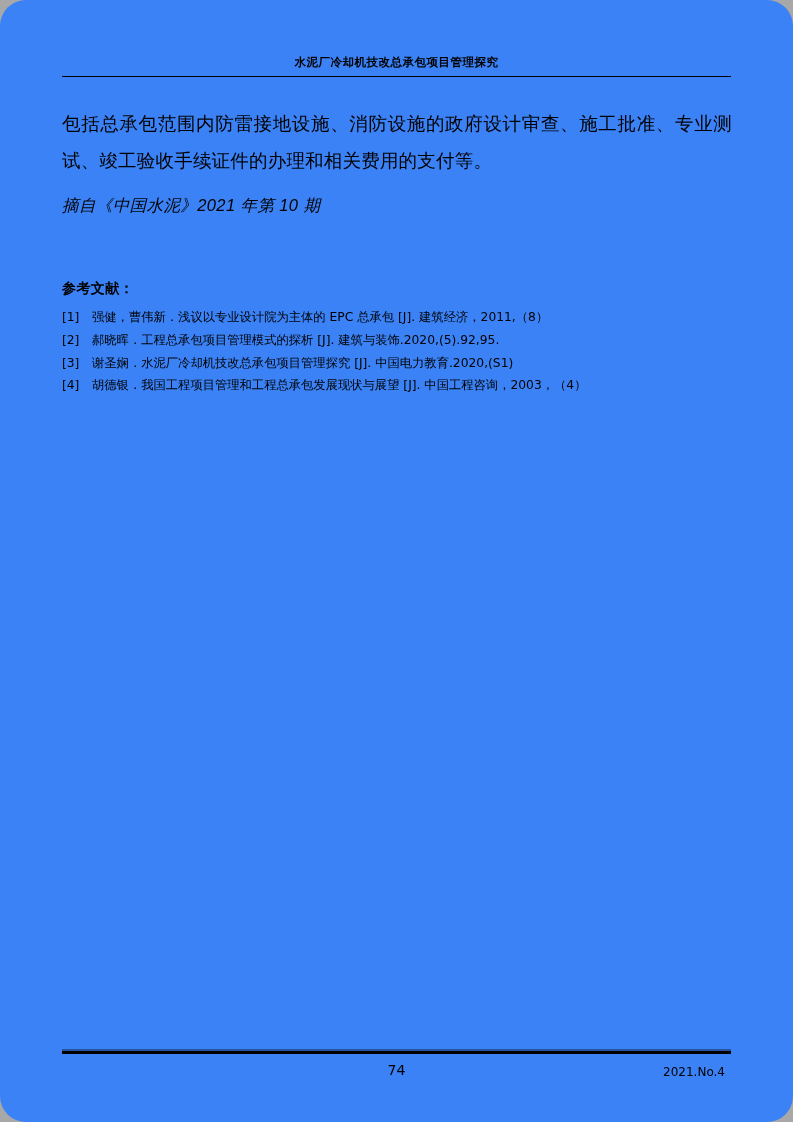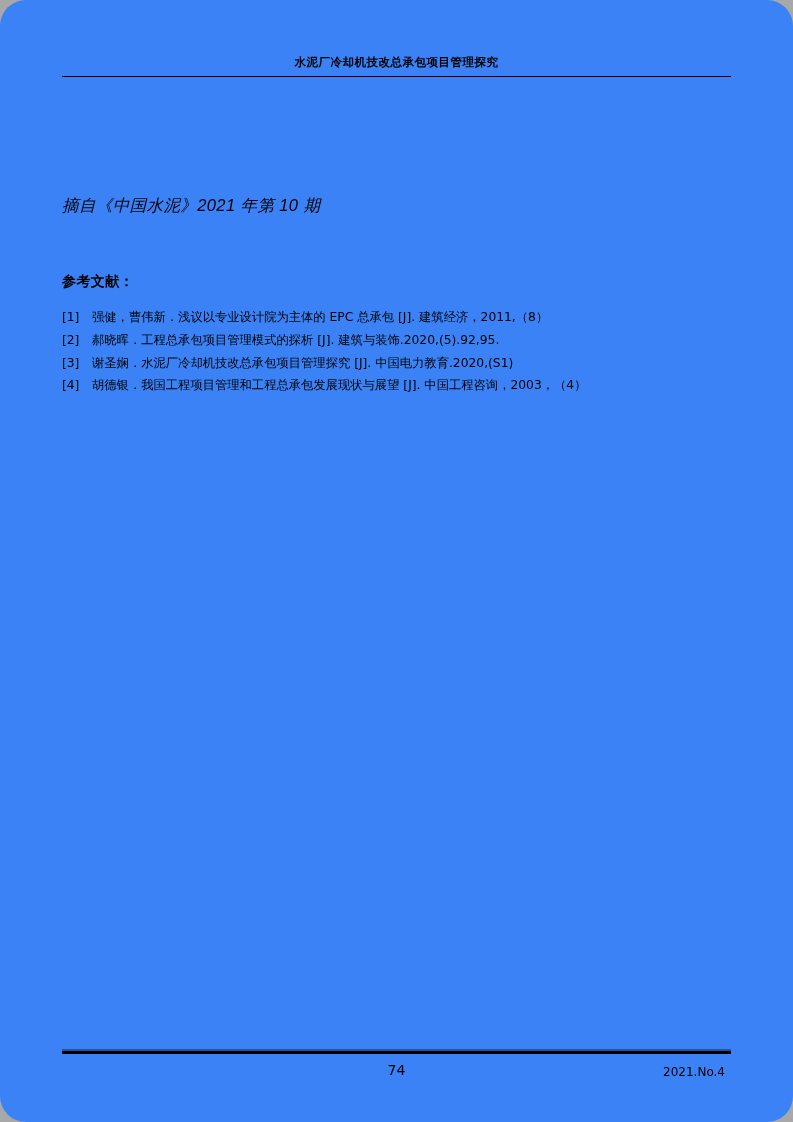--- a/index.html
+++ b/index.html
@@ -68,21 +68,21 @@
     font-family: Liberation Sans, sans-serif;
     font-style: italic;
     font-size: 16.5px;
     letter-spacing: 0.4px;
     color: #000;
   }
 
   
   .ref-title {
     position: absolute;
-    top: 273px;
+    top: 280px;
     left: 62px;
     font-family: Liberation Serif, serif;
     font-weight: bold;
     font-size: 14px;
     letter-spacing: 0.4px;
     color: #000;
   }
   .ref-list {
     position: absolute;
     top: 311px;
@@ -148,20 +148,21 @@
 </head>
 <body>
 
 <div class="page">
 
   <div class="header-area">
     <span class="header-title">水泥厂冷却机技改总承包项目管理探究</span>
   </div>
   <div class="header-rule"></div>
 
+  <p class="body-para">包括总承包范围内防雷接地设施、消防设施的政府设计审查、施工批准、专业测试、竣工验收手续证件的办理和相关费用的支付等。</p>
 
   <p class="source-line">摘自《中国水泥》2021 年第 10 期</p>
 
   <div class="ref-title">参考文献：</div>
 
   <div class="ref-list">
     <div class="ref-item">
       <span class="ref-num">[1]</span>
       <span class="ref-text">强健，曹伟新．浅议以专业设计院为主体的 EPC 总承包 [J]. 建筑经济，2011,（8）</span>
     </div>

